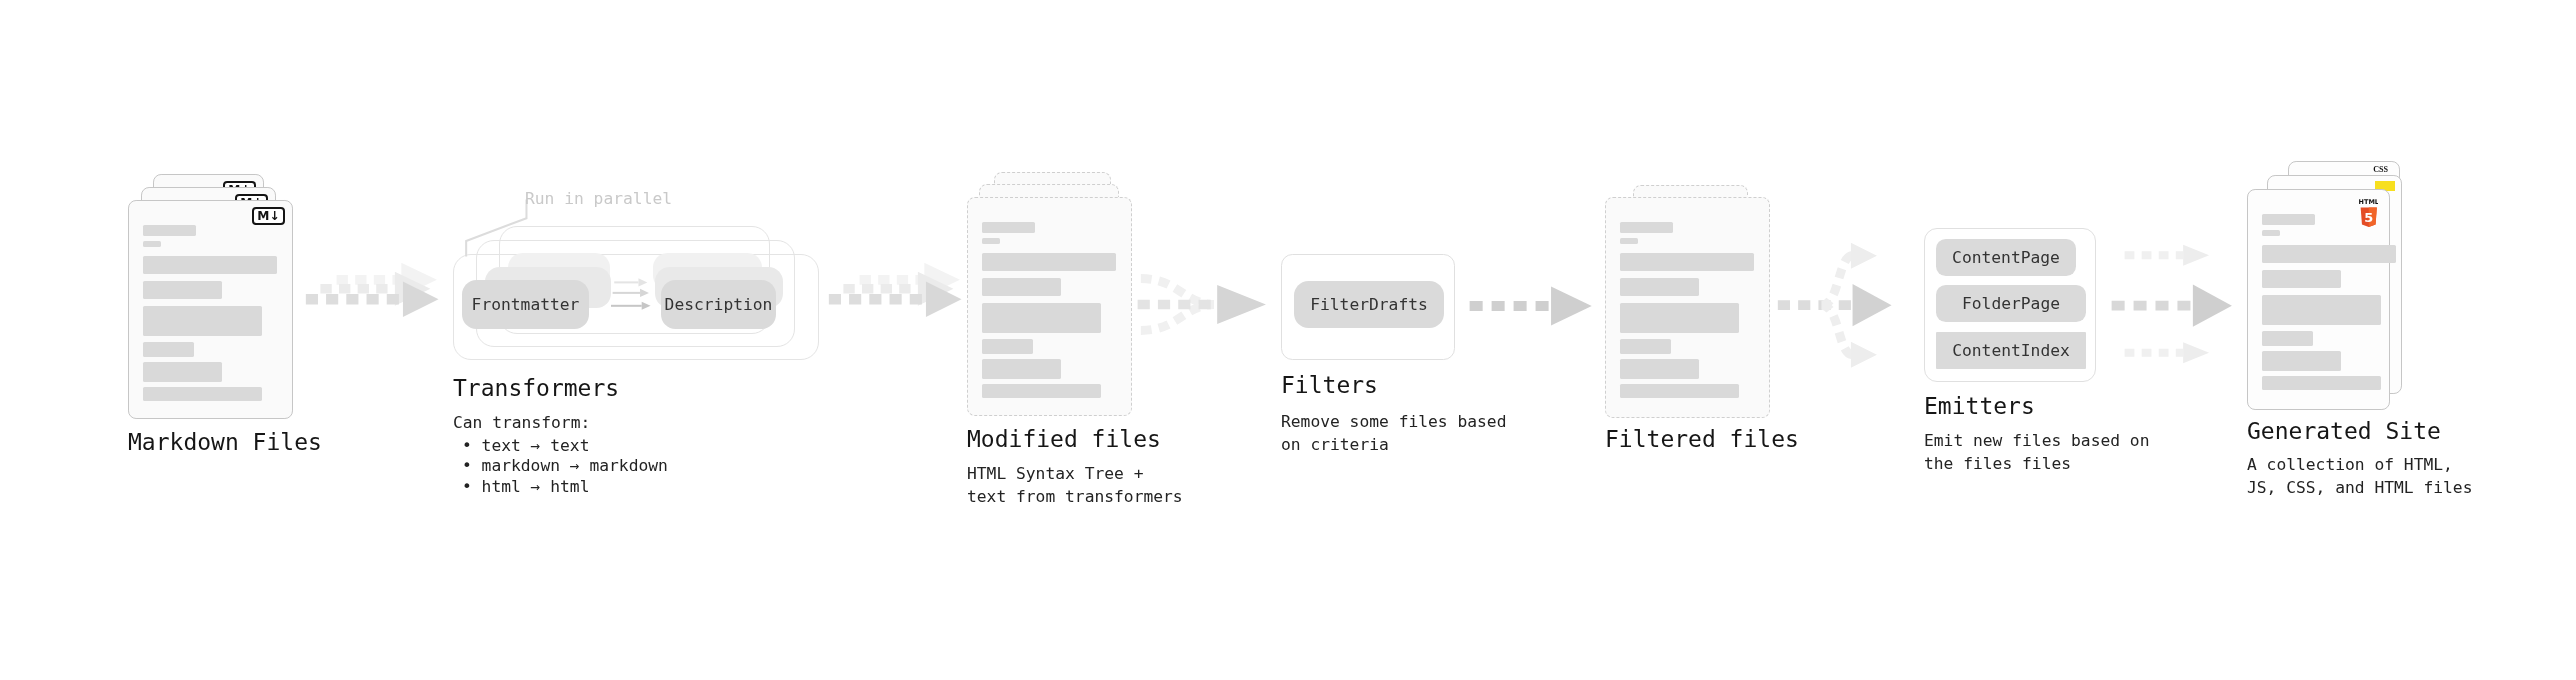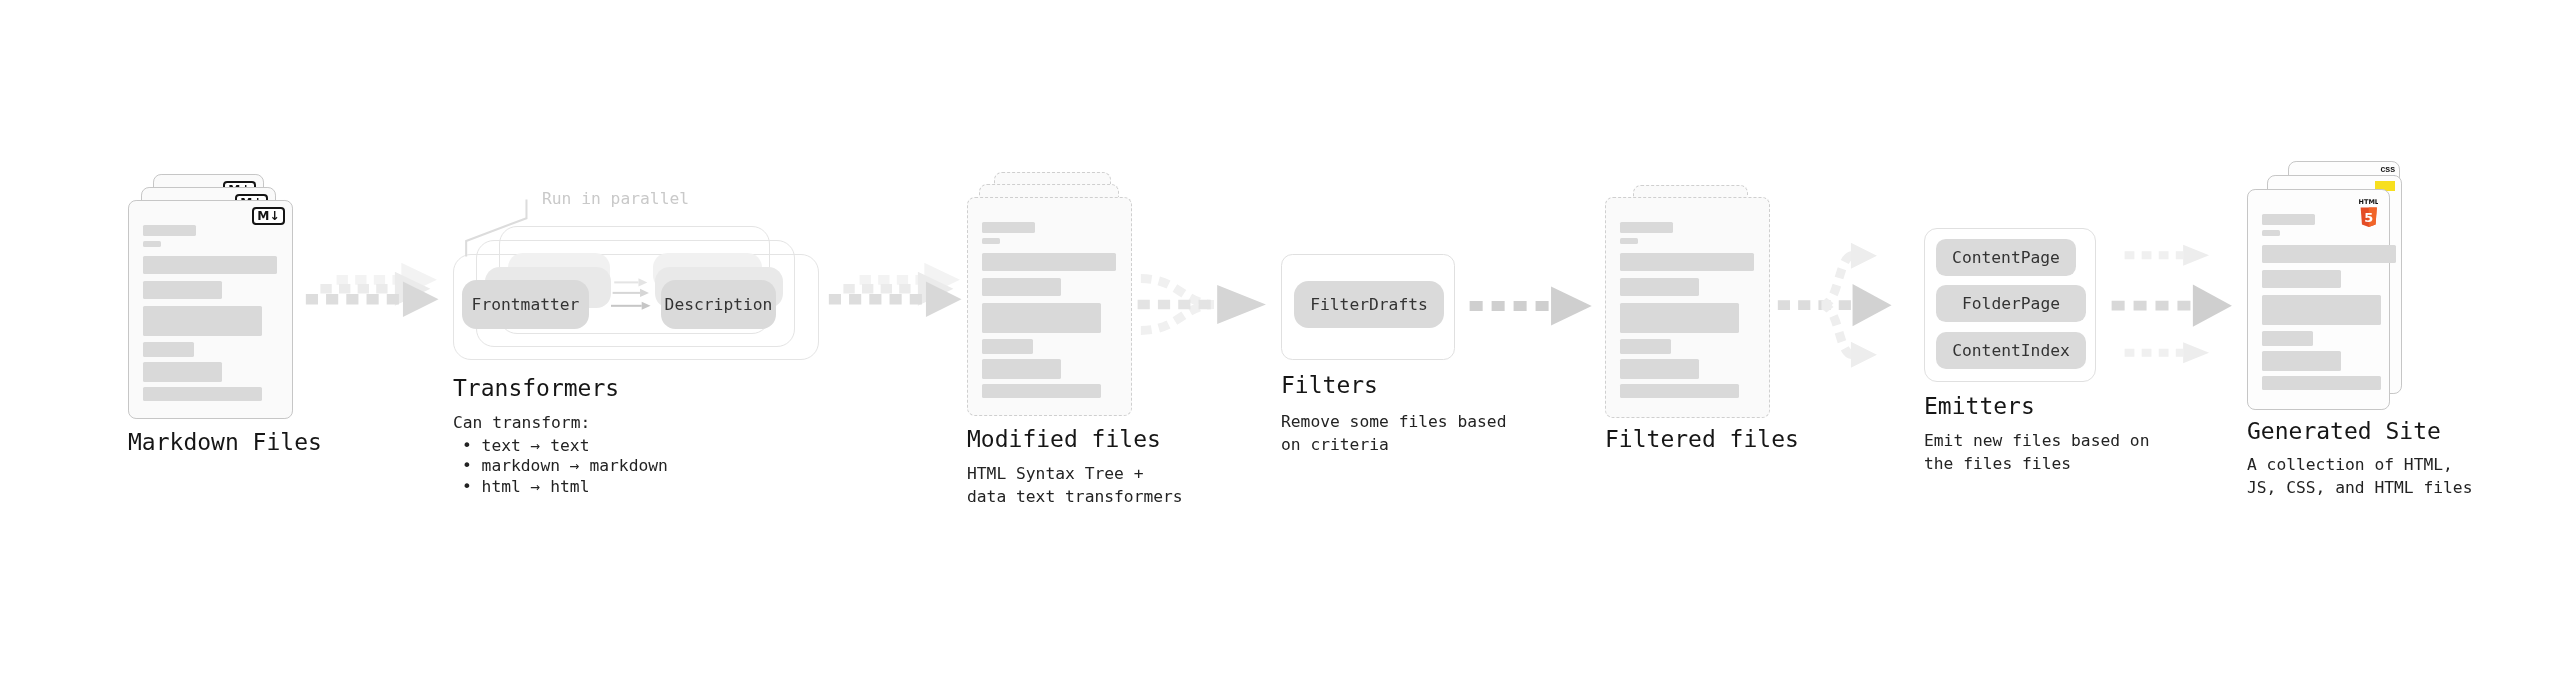--- a/index.html
+++ b/index.html
@@ -9,21 +9,21 @@
   
   .doc{position:absolute;background:#fafafa;border:1.6px solid #c6c6c6;border-radius:8.1px;box-sizing:border-box;}
   .doc--dashed{border:1.6px dashed #cfcfcf;}
   .bars{position:absolute;left:14px;top:24.4px;}
   .bar{background:#d9d9d9;border-radius:1.6px;}
   
   .md-badge{position:absolute;top:5.7px;right:7.3px;width:32.5px;height:18.7px;border:2.4px solid #141414;
             border-radius:4.1px;background:#fff;display:flex;align-items:center;justify-content:center;
             font-family:"DejaVu Sans",sans-serif;font-weight:bold;font-size:12.2px;color:#141414;box-sizing:border-box;}
   
-  .css-badge{position:absolute;top:4.1px;right:4px;font-family:Liberation Mono, monospace;font-weight:bold;
+  .css-badge{position:absolute;top:4.1px;right:11px;font-family:Liberation Serif, serif;font-weight:bold;
              font-size:8.1px;line-height:8.1px;color:#111;border-bottom:3.3px solid #2D66F0;padding-bottom:0.8px;}
   .js-badge{position:absolute;top:4.9px;right:6.5px;width:19.5px;height:9.8px;background:#F7DF1E;}
   .html5-badge{position:absolute;top:6.5px;right:10.6px;}
   
   .outline-rect{position:absolute;border:1.6px solid #e4e4e4;border-radius:18px;box-sizing:border-box;}
   
   .card{position:absolute;background:#fff;border:1.6px solid #e0e0e0;border-radius:11.4px;box-sizing:border-box;}
   
   .pill{position:absolute;background:#dadada;border-radius:14.6px;display:flex;align-items:center;
         justify-content:center;font-size:16.3px;color:#333;white-space:nowrap;}
@@ -85,21 +85,21 @@
   </svg>
 
   <div>
     <div class="outline-rect" style="left:499px;top:226px;width:271px;height:108px"></div>
     <div class="outline-rect" style="left:476px;top:240px;width:319px;height:107px"></div>
     <div class="outline-rect" style="left:453px;top:254px;width:366px;height:106px"></div>
 
     <svg class="abs" style="left:458px;top:197px" width="75" height="62" viewBox="0 0 92 76">
       <polyline points="84,3 84,26 10,54 10,73" fill="none" stroke="#dcdcdc" stroke-width="2.5"></polyline>
     </svg>
-    <div class="annotation" style="left:542px;top:189px">Run in parallel</div>
+    <div class="annotation" style="left:525px;top:189px">Run in parallel</div>
 
     <div class="pill pill--e2" style="left:508px;top:253px;width:102px;height:37px"></div>
     <div class="pill pill--e1" style="left:485px;top:267px;width:126px;height:41px"></div>
     <div class="pill" style="left:462px;top:280px;width:127px;height:49px">
         <span>Frontmatter</span>
       </div>
 
     <div class="pill pill--e2" style="left:653px;top:253px;width:109px;height:37px"></div>
     <div class="pill pill--e1" style="left:655px;top:267px;width:128px;height:41px"></div>
     <div class="pill" style="left:661px;top:280px;width:115px;height:49px">
@@ -156,21 +156,21 @@
           <div class="bar" style="width: 79px; height: 18px; margin-bottom: 7.3px;"></div>
           <div class="bar" style="width: 119px; height: 30px; margin-bottom: 5.7px;"></div>
           <div class="bar" style="width: 51px; height: 15.4px; margin-bottom: 4.9px;"></div>
           <div class="bar" style="width: 79px; height: 19.5px; margin-bottom: 4.9px;"></div>
           <div class="bar" style="width: 119px; height: 14px; margin-bottom: 0px;"></div>
         </div>
     </div>
     <div class="stage-label" style="left:967px;top:426px">Modified files</div>
     <div class="stage-desc" style="left:967px;top:462px">
       <div>HTML Syntax Tree +</div>
-      <div>data text transformers</div>
+      <div>text from transformers</div>
     </div>
   </div>
 
   <svg class="abs" style="left:1136px;top:254px" width="134" height="101" viewBox="0 0 165 124">
     <path d="M6,30 C52,30 60,62 96,62" fill="none" stroke="#f0f0f0" stroke-width="11" stroke-dasharray="13 9"></path>
     <path d="M6,94 C52,94 60,62 96,62" fill="none" stroke="#f0f0f0" stroke-width="11" stroke-dasharray="13 9"></path>
     <line x1="2" y1="62" x2="100" y2="62" stroke="#e3e3e3" stroke-width="12" stroke-dasharray="15 10"></line>
     <polygon points="100,38 160,62 100,86" fill="#d5d5d5"></polygon>
   </svg>
 
@@ -218,21 +218,21 @@
   </svg>
 
   <div>
     <div class="card" style="left:1924px;top:228px;width:172px;height:154px;border-radius:13px"></div>
     <div class="pill" style="left:1936px;top:239px;width:140px;height:37px;border-radius:9.8px">
         <span>ContentPage</span>
       </div>
     <div class="pill" style="left:1936px;top:285px;width:150px;height:37px;border-radius:9.8px">
         <span>FolderPage</span>
       </div>
-    <div class="pill" style="left:1936px;top:332px;width:150px;height:37px;border-radius:10px">
+    <div class="pill" style="left:1936px;top:332px;width:150px;height:37px;border-radius:1px">
         <span>ContentIndex</span>
       </div>
     <div class="stage-label" style="left:1924px;top:393px">Emitters</div>
     <div class="stage-desc" style="left:1924px;top:429px">
       <div>Emit new files based on</div>
       <div>the files files</div>
     </div>
   </div>
 
   <svg class="abs" style="left:2110px;top:242px" width="130" height="124" viewBox="0 0 160 152">

